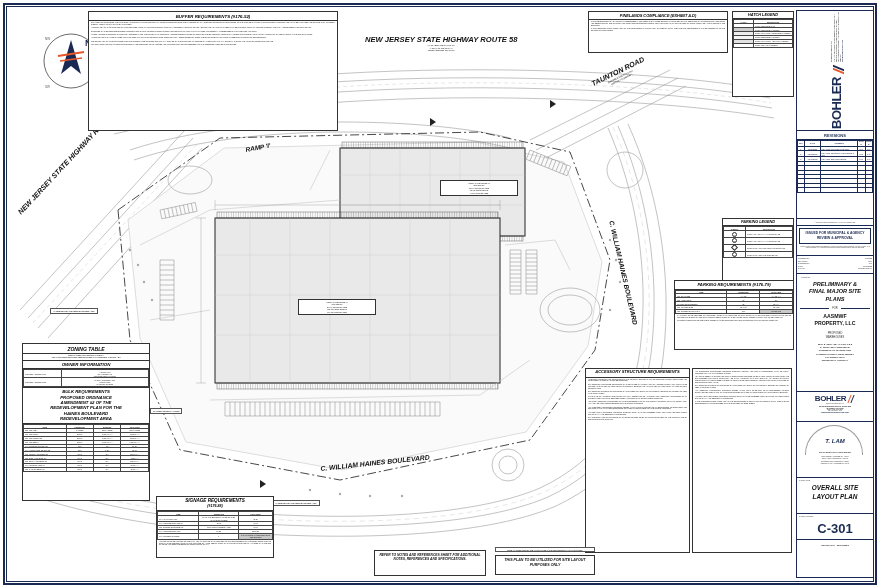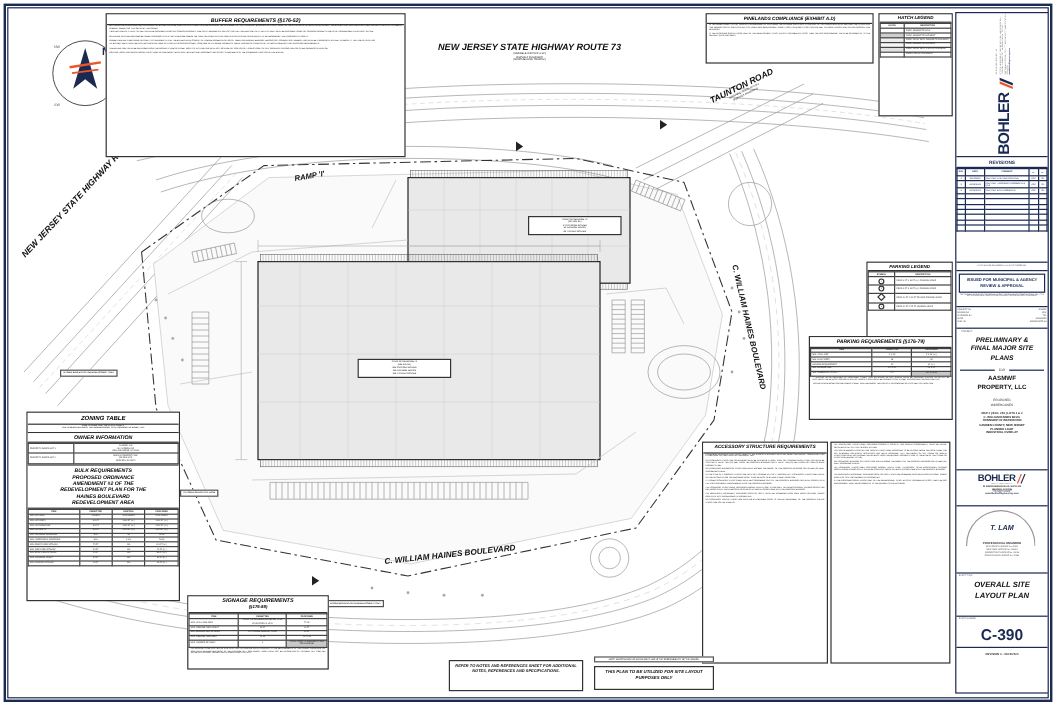--- a/index.html
+++ b/index.html
@@ -371,21 +371,21 @@
         <line x1="28" y1="35" x2="50" y2="32" stroke="#e8562a" stroke-width="1.4"></line>
         <text x="53" y="20" font-size="9" font-weight="bold" fill="#1b2a52" font-family="Liberation Sans, sans-serif">N</text>
         <text x="13" y="14" font-size="3" fill="#555" font-family="Liberation Sans, sans-serif">NW</text>
         <text x="58" y="14" font-size="3" fill="#555" font-family="Liberation Sans, sans-serif">NE</text>
         <text x="13" y="62" font-size="3" fill="#555" font-family="Liberation Sans, sans-serif">SW</text>
         <text x="58" y="62" font-size="3" fill="#555" font-family="Liberation Sans, sans-serif">SE</text>
       </svg>
     </div>
 
     <div class="maplabel" style="left:355px; top:25px; font-size:7.6px;">
-      <span>NEW JERSEY STATE HIGHWAY ROUTE 73</span>
+      <span>NEW JERSEY STATE HIGHWAY ROUTE 58</span>
       <span class="sub">(VARIABLE WIDTH R.O.W.)<br>(ASPHALT ROADWAY)<br>(NORTHBOUND TRAFFIC)</span>
     </div>
 
     <div class="maplabel" style="left:6px; top:200px; font-size:7.2px;
          transform:rotate(-47deg); transform-origin:left top;">
       <span>NEW JERSEY STATE HIGHWAY ROUTE 30</span>
     </div>
 
     <div class="maplabel" style="left:580px; top:70px; font-size:7.2px;
          transform:rotate(-26deg); transform-origin:left top;">
@@ -1007,21 +1007,21 @@
     </div>
 
     <div class="tb-box" style="height:36px; padding:1px 2px;">
       <div style="font-size:1.8px; color:#555;">SHEET TITLE</div>
       <div style="text-align:center; font-weight:bold; font-style:italic;
                   font-size:6.4px; line-height:8.6px; color:#111; padding-top:3px;">OVERALL SITE LAYOUT PLAN</div>
     </div>
 
     <div class="tb-box" style="height:26px; padding:1px 2px;">
       <div style="font-size:1.8px; color:#555;">SHEET NUMBER</div>
-      <div class="sheetno" style="padding-top:4px;">C-390</div>
+      <div class="sheetno" style="padding-top:4px;">C-301</div>
     </div>
 
     <div class="tb-box" style="height:10px; border-bottom:0; display:flex;
          align-items:center; justify-content:center;">
       <span style="font-size:2.4px; font-weight:bold; color:#333;">REVISION 3 - 02/16/2023</span>
     </div>
   </div>
 </div>
 
 </body></html>

